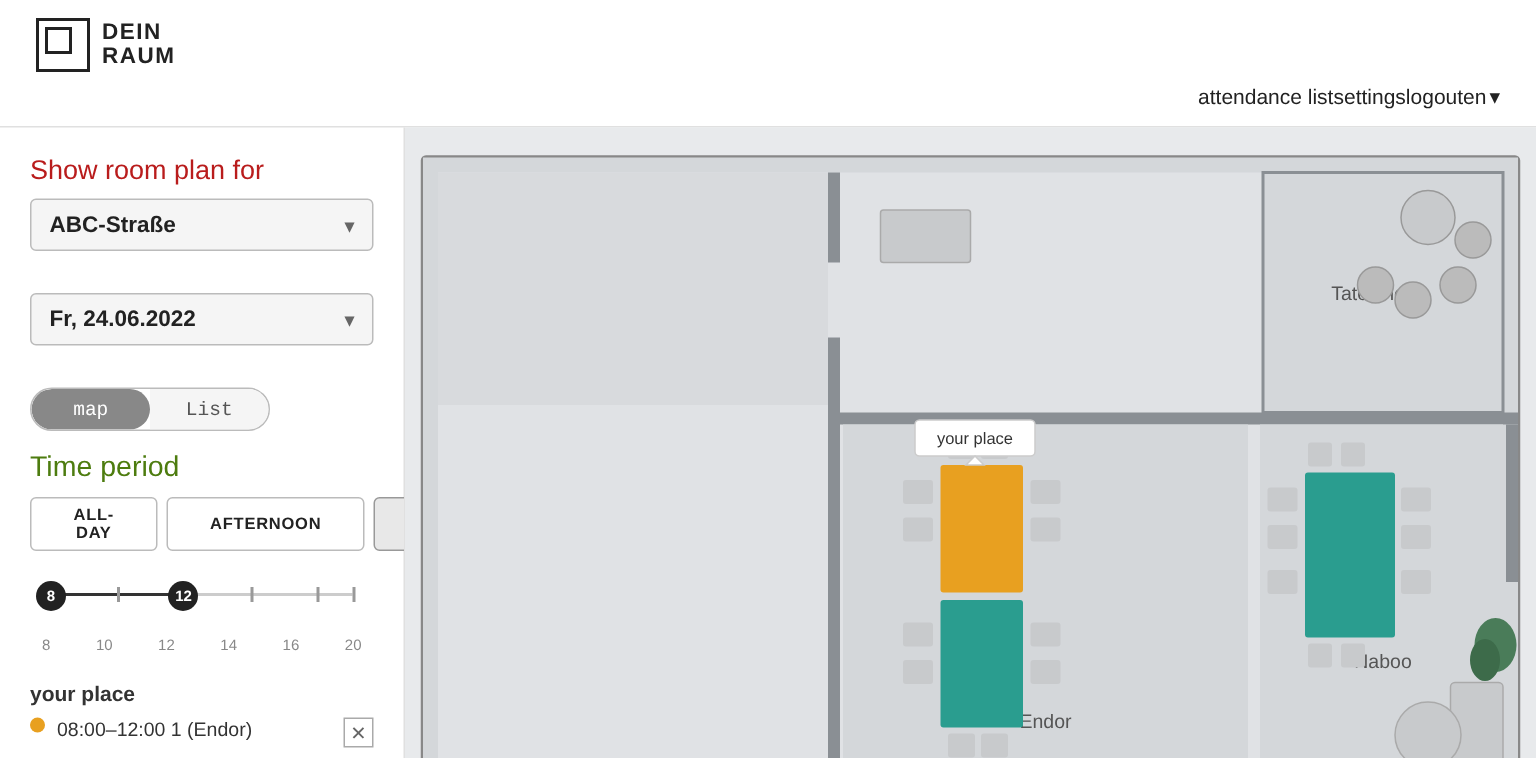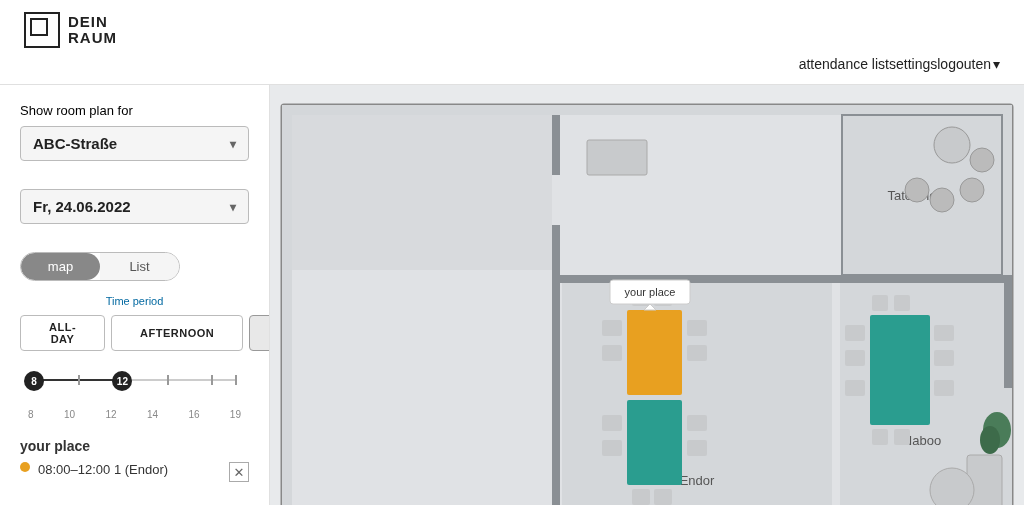--- a/index.html
+++ b/index.html
@@ -65,22 +65,22 @@
 
     
     .sidebar {
       width: 270px;
       min-width: 270px;
       padding: 18px 20px;
       border-right: 1px solid #e0e0e0;
       overflow-y: auto;
     }
     .sidebar-label {
-      font-size: 13px;
-      color: #000000;
+      font-size: 18px;
+      color: #b91c1c;
       margin-bottom: 8px;
     }
     .dropdown {
       display: flex;
       align-items: center;
       justify-content: space-between;
       border: 1px solid #bbb;
       border-radius: 4px;
       padding: 8px 12px;
       margin-bottom: 28px;
@@ -101,32 +101,32 @@
       width: 160px;
     }
     .toggle-btn {
       flex: 1;
       padding: 6px 0;
       text-align: center;
       font-size: 13px;
       cursor: pointer;
       background: #f5f5f5;
       color: #555;
+      font-family: Liberation Mono, monospace;
     }
     .toggle-btn.active {
       background: #888;
       color: #fff;
       border-radius: 18px;
     }
 
     .section-label {
-      font-size: 11px;
-      color: #0369a1;
+      font-size: 19px;
+      color: #4d7c0f;
       margin-bottom: 8px;
-      text-align: center;
     }
 
     
     .time-period-btns {
       display: flex;
       gap: 6px;
       margin-bottom: 14px;
     }
     .tp-btn {
       padding: 5px 28px;
@@ -312,21 +312,21 @@
         <div class="slider-handle" style="left:calc(10px + 40%);">
           <span>12</span>
         </div>
       </div>
       <div class="slider-labels">
         <span>8</span>
         <span>10</span>
         <span>12</span>
         <span>14</span>
         <span>16</span>
-        <span>19</span>
+        <span>20</span>
       </div>
     </div>
 
     <div class="your-place-title">your place</div>
     <div class="booking-item">
       <div class="booking-dot"></div>
       <span class="booking-text">08:00–12:00 1 (Endor)</span>
       <div class="booking-delete">✕</div>
     </div>
   </div>

